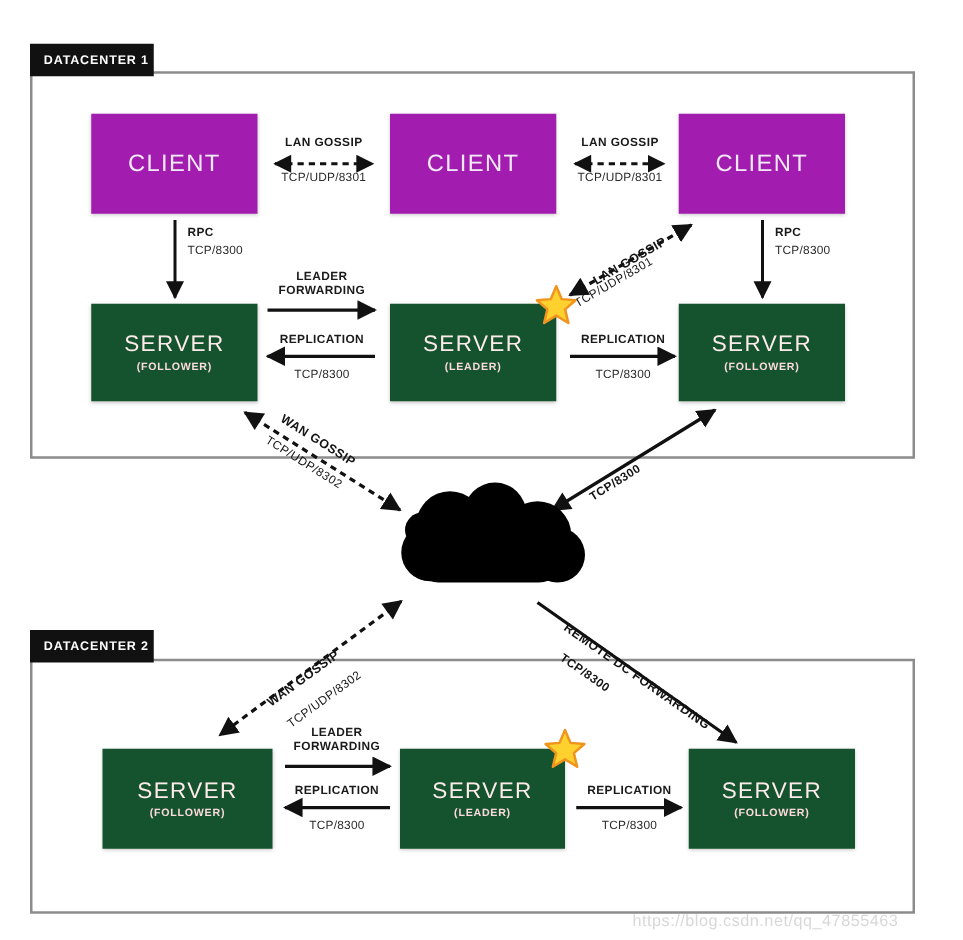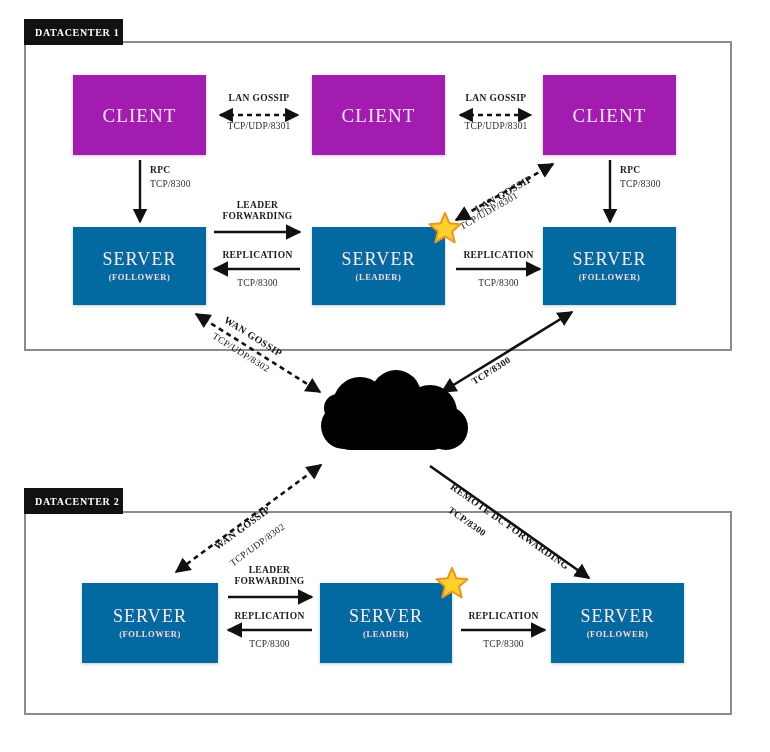--- a/index.html
+++ b/index.html
@@ -1,32 +1,32 @@
 <!DOCTYPE html>
 <html><head>
 <meta charset="utf-8">
 <style>
   html,body{margin:0;padding:0;background:#ffffff;}
   body{width:770px;height:752px;position:relative;overflow:hidden;
        font-family:"Liberation Sans","DejaVu Sans",sans-serif;}
-  #stage{position:absolute;left:0;top:0;width:770px;height:660px;background:#fff;font-family:Liberation Serif, serif;}
+  #stage{position:absolute;left:0;top:16px;width:770px;height:660px;background:#fff;}
 
   
   .dc-frame{position:absolute;border:2px solid #8c8c8c;background:transparent;box-sizing:border-box;}
   .dc-tab{position:absolute;background:#111111;color:#ffffff;
           font-size:10px;font-weight:bold;letter-spacing:.7px;
           display:flex;align-items:center;padding-left:11px;box-sizing:border-box;
           z-index:6;}
 
   
   .node{position:absolute;box-sizing:border-box;display:flex;flex-direction:column;
         align-items:center;justify-content:center;z-index:4;
         box-shadow:0 1px 3px rgba(0,0,0,.22);}
   .node.client{background:#a21caf;}
-  .node.server{background:#0369a1;}
+  .node.server{background:#14532d;}
   .node .title{color:#f2eaf7;font-size:19px;letter-spacing:1.1px;line-height:1;}
   .node.server .title{color:#fdeaea;font-size:18px;}
   .node .sub{color:#fbd9dc;font-size:8.5px;letter-spacing:.6px;margin-top:4px;font-weight:bold;}
 
   
   .star{position:absolute;z-index:7;width:34px;height:34px;}
   .lbl{position:absolute;z-index:5;text-align:center;color:#1a1a1a;
        font-size:9.5px;font-weight:bold;letter-spacing:.35px;line-height:11px;white-space:nowrap;}
   .lbl.port{font-weight:normal;font-size:9.5px;letter-spacing:.2px;color:#2b2b2b;}
 
@@ -280,14 +280,17 @@
     <span>TCP/8300</span>
   </div>
 
   <div class="lbl" style="left:455px;top:611px;width:97px;">
     <span>REPLICATION</span>
   </div>
   <div class="lbl port" style="left:455px;top:639px;width:97px;">
     <span>TCP/8300</span>
   </div>
 
+  <div id="watermark" style="left:506px;top:713px;">
+    <span>https://blog.csdn.net/qq_47855463</span>
+  </div>
 
 </div>
 
 </body></html>

